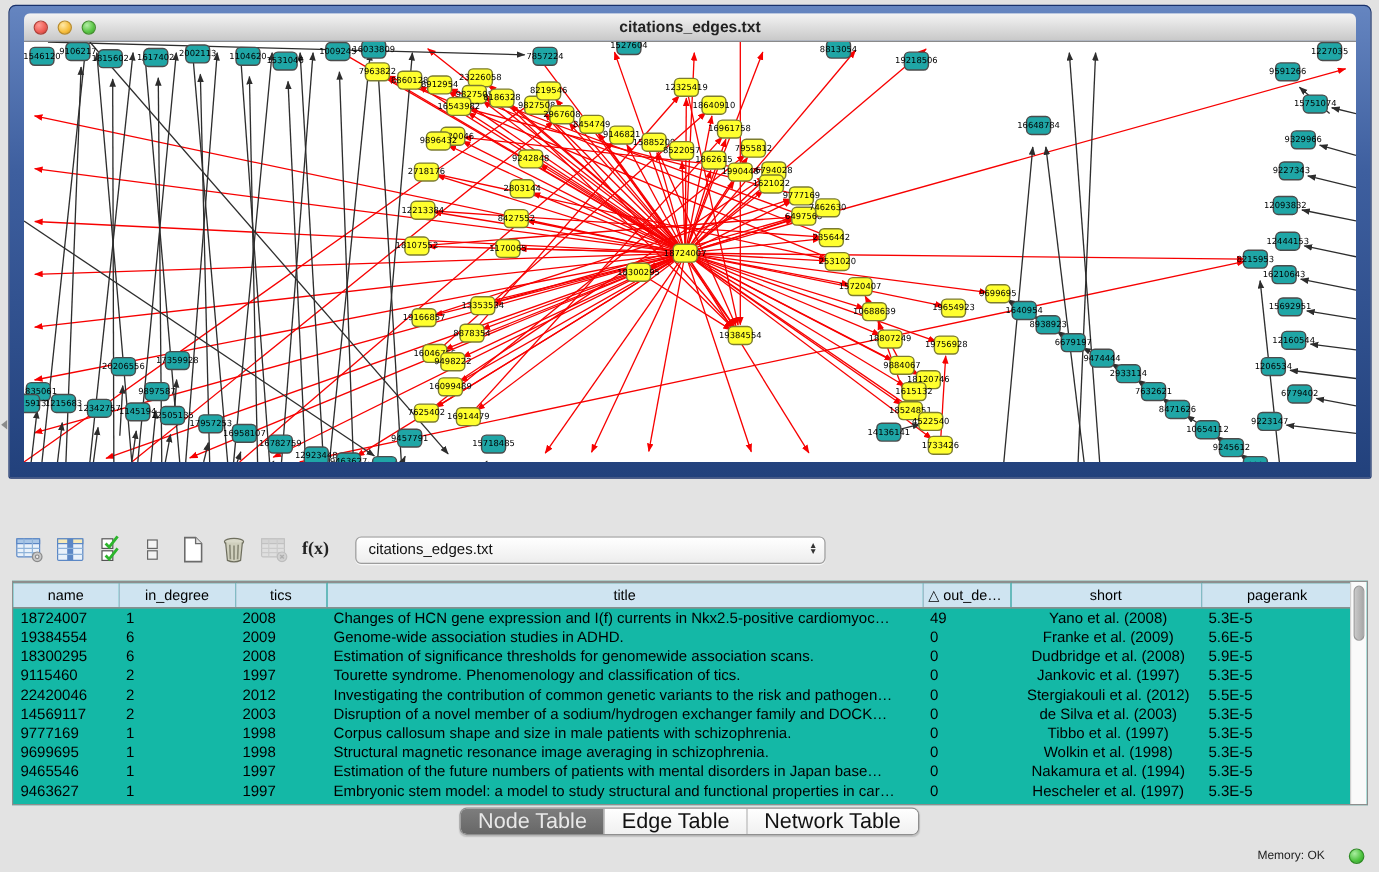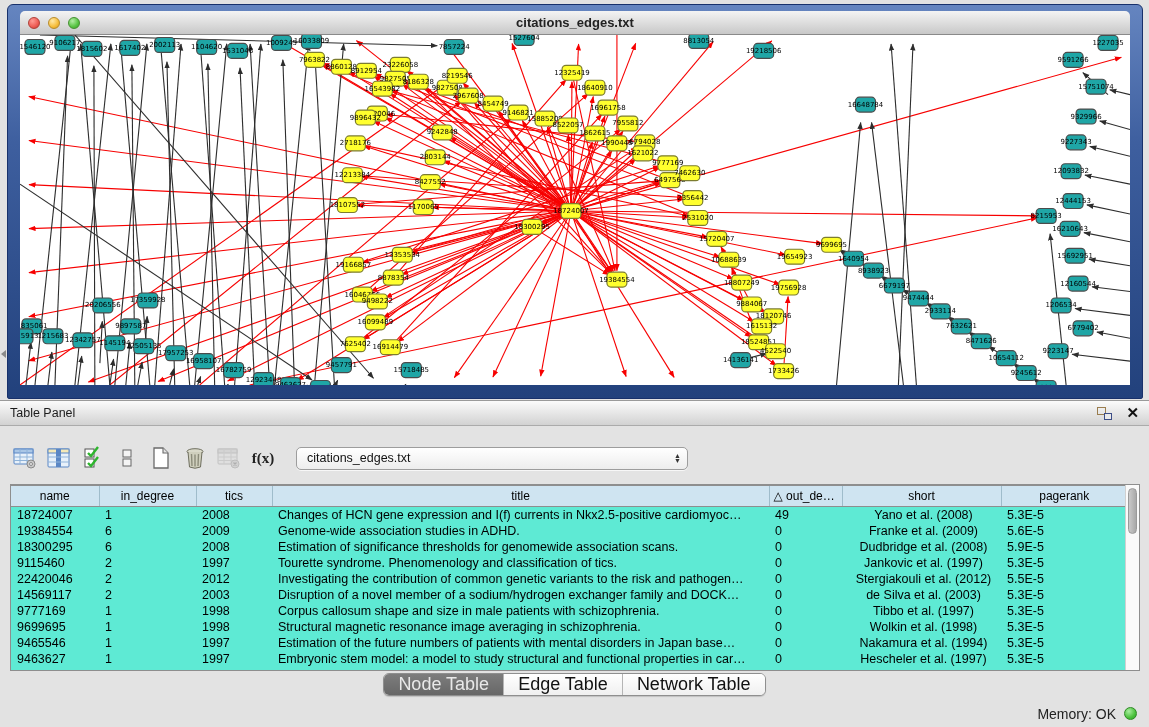--- a/index.html
+++ b/index.html
@@ -39,21 +39,21 @@
   .tool-btn { width:30px; height:28px; display:flex; align-items:center; justify-content:center; position:relative; margin-right:4px; }
   .tool-btn svg { display:block; }
   .fx-label { font-size:15px; font-weight:700; color:#222; font-family:"Liberation Serif", serif; }
   .combo { margin-left:14px; width:392px; height:23px; background:linear-gradient(180deg,#ffffff,#ededed);
     border:1px solid #9d9d9d; border-radius:5px; display:flex; align-items:center; padding:0 6px 0 10px;
     box-shadow:0 1px 0 rgba(255,255,255,.7); }
   .combo-value { flex:1; font-size:12.5px; color:#111; }
   .combo-arrows { display:flex; flex-direction:column; line-height:5px; color:#333; font-size:7px; text-align:center; }
 
   
-  .table-wrap { position:absolute; left:10px; top:84px; width:1130px; height:187px; background:#5eead4; border:1px solid #8e8e8e; overflow:hidden; }
+  .table-wrap { position:absolute; left:10px; top:84px; width:1130px; height:187px; background:#14b8a6; border:1px solid #8e8e8e; overflow:hidden; }
   table.data { border-collapse:collapse; table-layout:fixed; width:1116px; }
   col.c0{width:88px} col.c1{width:97px} col.c2{width:76px} col.c3{width:497px} col.c4{width:73px} col.c5{width:159px} col.c6{width:126px}
   thead th { background:#cfe4f1; font-size:12px; font-weight:400; color:#000; height:21px;
     border-top:1px solid #8e8e8e; border-bottom:1px solid #8e8e8e; border-left:1px solid #9fbccb; text-align:center;
     overflow:hidden; white-space:nowrap; }
   thead th:first-child { border-left:none; }
   thead th.sorted { text-align:left; padding-left:4px; }
   tbody td { font-size:12.5px; color:#000; height:16px; padding:0 2px 0 6px; white-space:nowrap; overflow:hidden; text-overflow:ellipsis; }
   tbody td.center { text-align:center; }
   .vscroll { position:absolute; right:0; top:0; width:14px; height:100%; background:#fafafa; border-left:1px solid #d0d0d0; }
@@ -62,21 +62,21 @@
 
   
   .tabbar { position:absolute; left:0; top:273px; width:100%; display:flex; justify-content:center; }
   .seg { display:flex; border:1px solid #8f8f8f; border-radius:6px; overflow:hidden; background:#fff; box-shadow:0 1px 1px rgba(0,0,0,.15); }
   .seg .tab { font-size:18px; padding:2px 14px; height:21px; display:flex; align-items:center; color:#111; border-left:1px solid #b5b5b5; background:linear-gradient(180deg,#ffffff,#f0f0f0); }
   .seg .tab:first-child { border-left:none; }
   .seg .tab.selected { background:linear-gradient(180deg,#7d7d7d,#676767); color:#e8e8e8; }
 
   
   .statusbar { position:absolute; left:0; top:700px; width:1149px; height:27px; display:flex; align-items:center; justify-content:flex-end; }
-  .mem-label { font-size:14px; color:#222; margin-right:8px; }
+  .mem-label { font-size:10px; color:#222; margin-right:20px; }
   .mem-dot { width:13px; height:13px; border-radius:50%; margin-right:12px;
     background:radial-gradient(circle at 35% 30%,#a9eea0,#4bc13c 60%,#2f9e2f); border:1px solid #2d8a23; }
 </style>
 </head>
 <body>
 
 <div class="net-window">
   <div class="titlebar">
     <span class="traffic red"></span>
     <span class="traffic yellow"></span>
@@ -735,29 +735,20 @@
             <rect x="1080" y="0.5" width="20" height="15" rx="4" fill="#1fa6a6" stroke="#4b4b4b" stroke-width="1.2"></rect>
             <text x="1090" y="10" text-anchor="middle" font-size="7" fill="#000" font-family="&quot;DejaVu Sans&quot;, sans-serif">1227035</text>
           </g>
         </g>
     </svg>
   </div>
 </div>
 <div class="splitter-handle"></div>
 
 <div class="table-panel">
-  <div class="panel-header">
-    <span class="panel-title">Table Panel</span>
-    <span class="spacer"></span>
-    <span class="float-icon">
-        <span class="sq-back"></span>
-        <span class="sq-front"></span>
-      </span>
-    <span class="close-icon">✕</span>
-  </div>
 
   <div class="toolbar">
     <span class="tool-btn">
       <svg width="24" height="22" viewBox="0 0 24 22">
         <rect x="1" y="2" width="19" height="15" rx="1" fill="#e8f1fa" stroke="#5b87c5"></rect>
         <rect x="1" y="2" width="19" height="4" fill="#a9c6e6" stroke="#5b87c5"></rect>
         <path d="M7 2 V17 M14 2 V17 M1 10 H20 M1 13.5 H20" stroke="#8fb3d9" stroke-width="1" fill="none"></path>
         <circle cx="18" cy="17" r="4" fill="#c9c9c9" stroke="#8a8a8a"></circle>
         <circle cx="18" cy="17" r="1.5" fill="#efefef" stroke="#8a8a8a"></circle>
       </svg>

